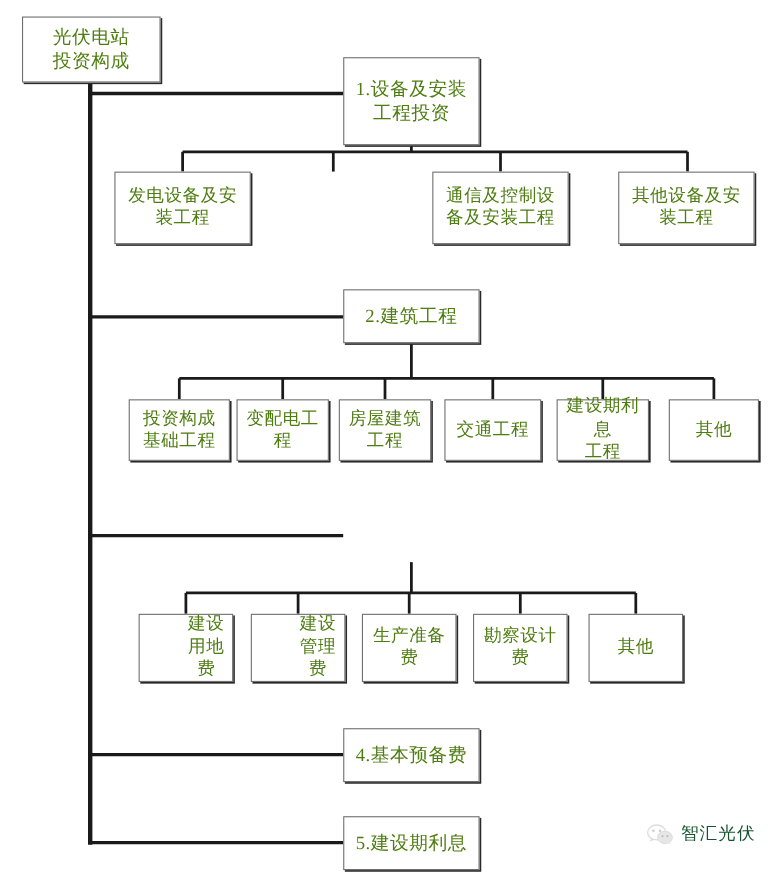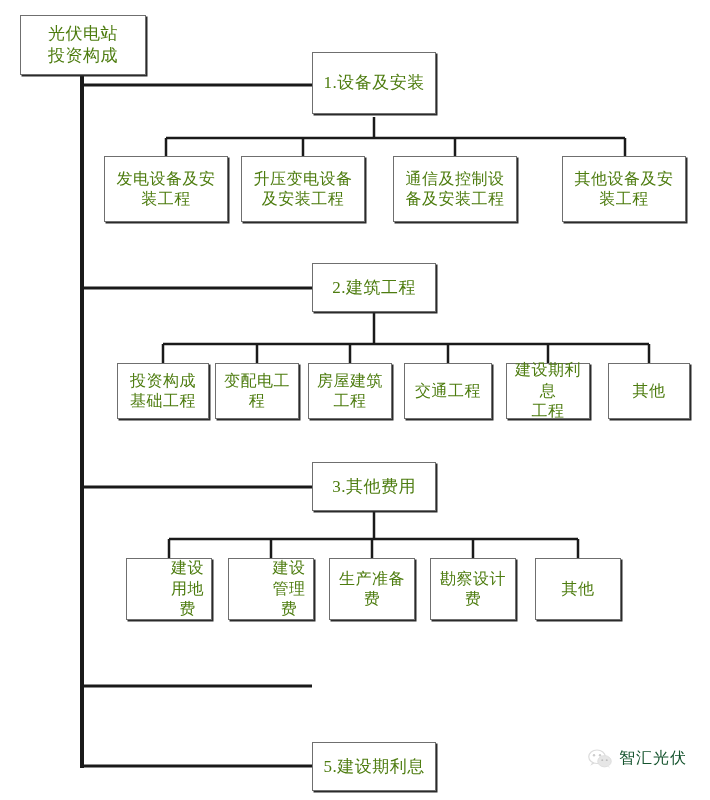--- a/index.html
+++ b/index.html
@@ -96,55 +96,50 @@
     </g>
   </svg>
 
   <div class="node root" style="left:20px; top:15px; width:126px; height:60px;">
     <div>
       <span>光伏电站</span>
       <span>投资构成</span>
     </div>
   </div>
 
-  <div class="node level1" style="left:312px; top:52px; width:124px; height:62px;">
+  <div class="node level1" style="left:312px; top:52px; width:124px; height:80px;">
     <div>
       <span>1.设备及安装</span>
+      <span>工程投资</span>
     </div>
   </div>
 
   <div class="node level1" style="left:312px; top:263px; width:124px; height:49px;">
     <div>
       <span>2.建筑工程</span>
     </div>
   </div>
 
-  <div class="node level1" style="left:312px; top:462px; width:124px; height:49px;">
-    <div>
-      <span>3.其他费用</span>
-    </div>
-  </div>
-
+
+  <div class="node level1" style="left:312px; top:662px; width:124px; height:49px;">
+    <div>
+      <span>4.基本预备费</span>
+    </div>
+  </div>
 
   <div class="node level1" style="left:312px; top:742px; width:124px; height:49px;">
     <div>
       <span>5.建设期利息</span>
     </div>
   </div>
 
   <div class="node leaf" style="left:104px; top:156px; width:124px; height:66px;">
     <div>
       <span>发电设备及安</span>
       <span>装工程</span>
-    </div>
-  </div>
-  <div class="node leaf" style="left:241px; top:156px; width:124px; height:66px;">
-    <div>
-      <span>升压变电设备</span>
-      <span>及安装工程</span>
     </div>
   </div>
   <div class="node leaf" style="left:393px; top:156px; width:124px; height:66px;">
     <div>
       <span>通信及控制设</span>
       <span>备及安装工程</span>
     </div>
   </div>
   <div class="node leaf" style="left:562px; top:156px; width:124px; height:66px;">
     <div>

